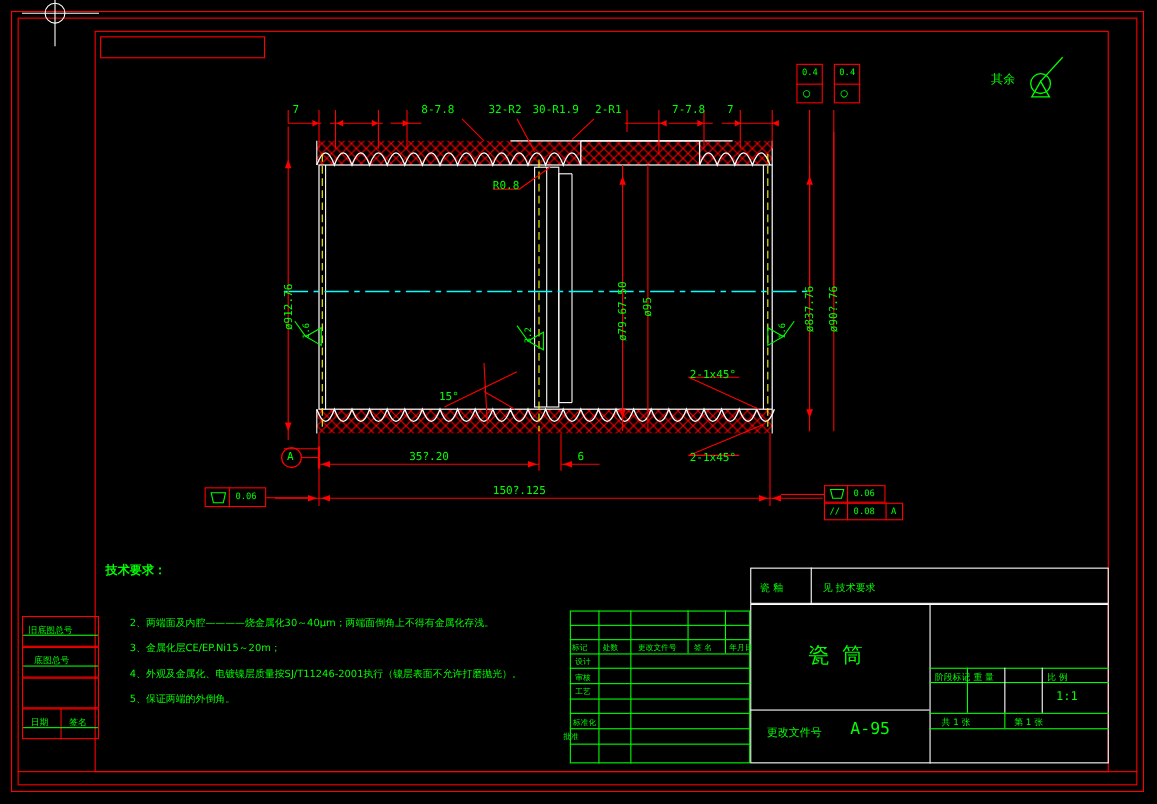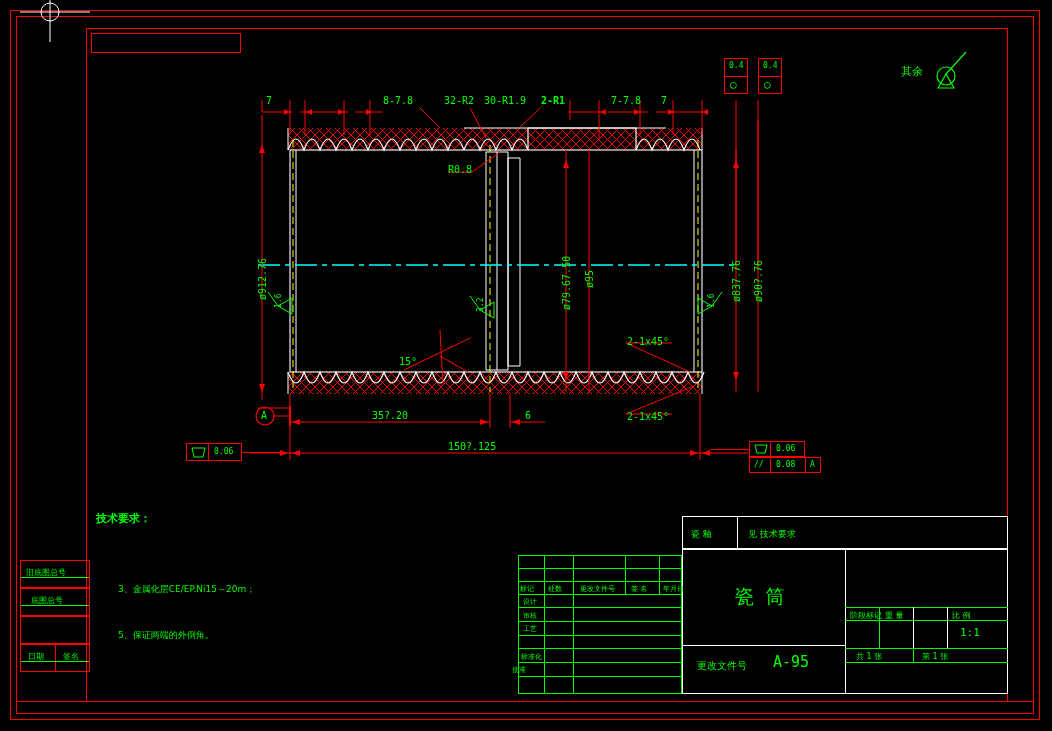--- a/index.html
+++ b/index.html
@@ -189,21 +189,21 @@
     <line x1="420" y1="108" x2="440" y2="128" stroke="#ff0000" stroke-width="1"></line>
     <line x1="382" y1="106" x2="420" y2="106" stroke="#ff0000" stroke-width="0"></line>
     <line x1="470" y1="108" x2="486" y2="138" stroke="#ff0000" stroke-width="1"></line>
     <line x1="540" y1="108" x2="520" y2="127" stroke="#ff0000" stroke-width="1"></line>
   </svg>
 
   <div class="txt txt-sm dim" style="left:266px;top:96px;">7</div>
   <div class="txt txt-sm dim" style="left:383px;top:96px;">8-7.8</div>
   <div class="txt txt-sm dim" style="left:444px;top:96px;">32-R2</div>
   <div class="txt txt-sm dim" style="left:484px;top:96px;">30-R1.9</div>
-  <div class="txt txt-sm dim" style="left:541px;top:96px;font-weight:bold;">2-R1</div>
+  <div class="txt txt-sm dim" style="left:541px;top:96px;">2-R1</div>
   <div class="txt txt-sm dim" style="left:611px;top:96px;">7-7.8</div>
   <div class="txt txt-sm dim" style="left:661px;top:96px;">7</div>
 
   <svg style="left:0px;top:0px;width:1052px;height:731px;">
     <line x1="262" y1="115" x2="262" y2="400" stroke="#ff0000" stroke-width="1"></line>
     <polygon points="262,145 259,153 265,153" fill="#ff0000"></polygon>
     <polygon points="262,392 259,384 265,384" fill="#ff0000"></polygon>
 
     <line x1="566" y1="150" x2="566" y2="392" stroke="#ff0000" stroke-width="1"></line>
     <polygon points="566,160 563,168 569,168" fill="#ff0000"></polygon>
@@ -311,21 +311,23 @@
 
   <div class="abs box-red" style="left:749px;top:457px;width:72px;height:16px;"></div>
   <div class="abs ln-red" style="left:770px;top:457px;width:1px;height:16px;"></div>
   <div class="abs ln-red" style="left:805px;top:457px;width:1px;height:16px;"></div>
   <div class="txt txt-xs" style="left:754px;top:461px;">//</div>
   <div class="txt txt-xs" style="left:776px;top:461px;">0.08</div>
   <div class="txt txt-xs" style="left:810px;top:461px;">A</div>
   <div class="abs ln-red" style="left:710px;top:449px;width:40px;height:1px;"></div>
 
   <div class="tech-title" style="left:96px;top:511px;">技术要求：</div>
+  <div class="tech-line" style="left:118px;top:560px;">2、两端面及内腔————烧金属化30～40μm；两端面倒角上不得有金属化存浅。</div>
   <div class="tech-line" style="left:118px;top:583px;">3、金属化层CE/EP.Ni15～20m；</div>
+  <div class="tech-line" style="left:118px;top:606px;">4、外观及金属化、电镀镍层质量按SJ/T11246-2001执行（镍层表面不允许打磨抛光）。</div>
   <div class="tech-line" style="left:118px;top:629px;">5、保证两端的外倒角。</div>
 
   <div class="abs box-wht" style="left:682px;top:516px;width:326px;height:33px;"></div>
   <div class="abs ln-wht" style="left:737px;top:516px;width:1px;height:33px;"></div>
   <div class="tb-cell" style="left:691px;top:528px;font-size:9px;">瓷  釉</div>
   <div class="tb-cell" style="left:748px;top:528px;font-size:9px;">见  技术要求</div>
 
   <div class="abs box-wht" style="left:682px;top:549px;width:326px;height:145px;"></div>
   <div class="abs ln-wht" style="left:845px;top:549px;width:1px;height:145px;"></div>
   <div class="abs ln-wht" style="left:682px;top:645px;width:163px;height:1px;"></div>

